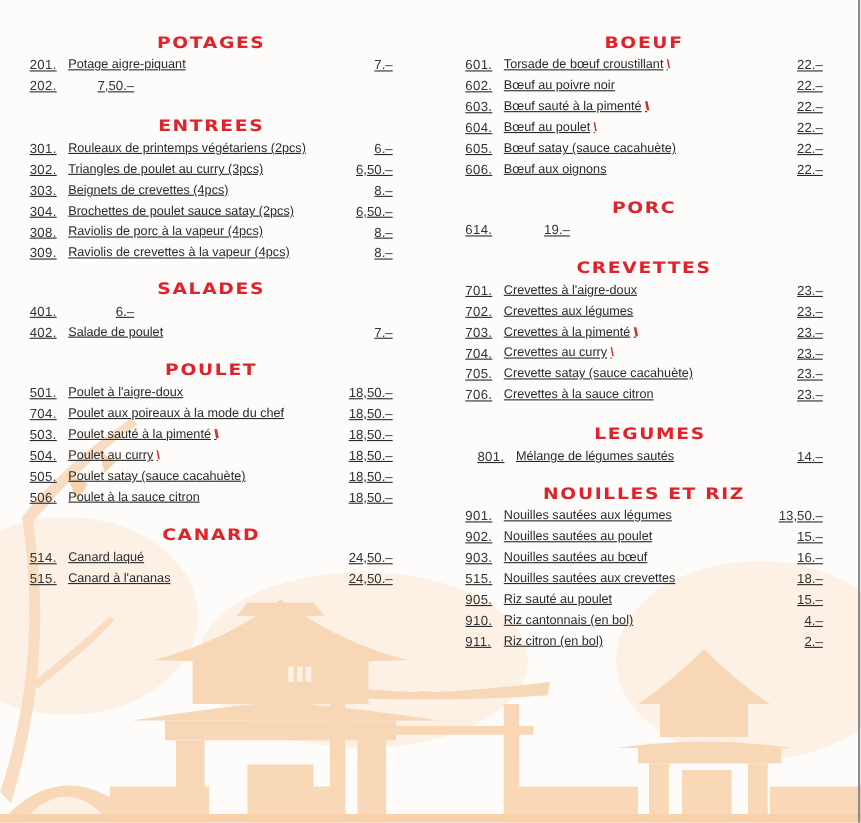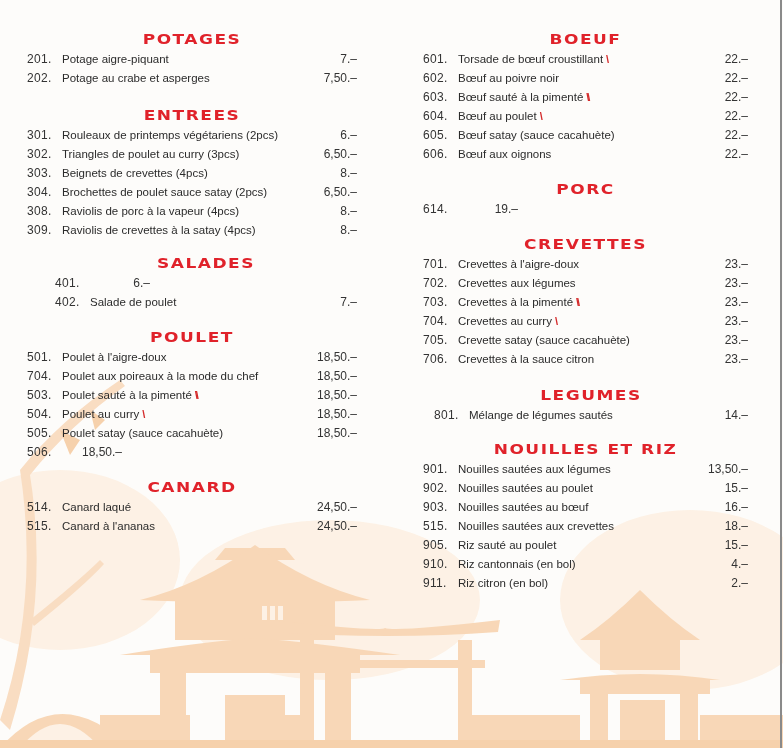--- a/index.html
+++ b/index.html
@@ -18,20 +18,21 @@
     .section-title {
       text-align: center; color: #e0222a; font-weight: bold;
       font-family: "DejaVu Sans", sans-serif; font-size: 17px;
       letter-spacing: 1.5px; height: 22px; line-height: 22px;
       transform: scaleY(0.85); margin-bottom: 0px;
     }
     .col-left .section-title { padding-left: 130px; text-align: left; }
     .item {
       display: flex; align-items: flex-end; height: 19px; line-height: 19px;
       font-size: 11.5px;
+      text-decoration: underline;
     }
     .num { width: 35px; font-size: 12px; color: #333; letter-spacing: 0.3px; }
     .name { flex: 1; white-space: nowrap; color: #2b2b2b; }
     .price { width: 60px; text-align: right; font-size: 12px; color: #333; }
     .chili { color: #d42a2a; font-weight: bold; font-size: 11px; margin-left: 3px; letter-spacing: -2px; }
   </style>
 </head>
 <body>
 
 <svg class="bg-art" viewBox="0 0 783 748" xmlns="http://www.w3.org/2000/svg">
@@ -91,21 +92,20 @@
     <div class="section" style="position: absolute; top: 0px; left: 0px; right: 0px;">
     <div class="section-title" style="padding-left: 0px; text-align: center;">POTAGES</div>
     <div class="items">
         <div class="item">
     <span class="num">201.</span>
     <span class="name"><span class="name-text">Potage aigre-piquant</span></span>
     <span class="price">7.–</span>
   </div>
         <div class="item">
     <span class="num">202.</span>
-    <span class="name"><span class="name-text">Potage au crabe et asperges</span></span>
     <span class="price">7,50.–</span>
   </div>
       </div>
   </div>
     <div class="section" style="position: absolute; top: 76px; left: 0px; right: 0px;">
     <div class="section-title" style="padding-left: 0px; text-align: center;">ENTREES</div>
     <div class="items">
         <div class="item">
     <span class="num">301.</span>
     <span class="name"><span class="name-text">Rouleaux de printemps végétariens (2pcs)</span></span>
@@ -126,26 +126,26 @@
     <span class="name"><span class="name-text">Brochettes de poulet sauce satay (2pcs)</span></span>
     <span class="price">6,50.–</span>
   </div>
         <div class="item">
     <span class="num">308.</span>
     <span class="name"><span class="name-text">Raviolis de porc à la vapeur (4pcs)</span></span>
     <span class="price">8.–</span>
   </div>
         <div class="item">
     <span class="num">309.</span>
-    <span class="name"><span class="name-text">Raviolis de crevettes à la satay (4pcs)</span></span>
+    <span class="name"><span class="name-text">Raviolis de crevettes à la vapeur (4pcs)</span></span>
     <span class="price">8.–</span>
   </div>
       </div>
   </div>
-    <div class="section" style="position: absolute; top: 224px; left: 0px; right: 0px; margin-left: 28px;">
+    <div class="section" style="position: absolute; top: 224px; left: 0px; right: 0px;">
     <div class="section-title" style="padding-left: 0px; text-align: center;">SALADES</div>
     <div class="items">
         <div class="item">
     <span class="num">401.</span>
     <span class="price">6.–</span>
   </div>
         <div class="item">
     <span class="num">402.</span>
     <span class="name"><span class="name-text">Salade de poulet</span></span>
     <span class="price">7.–</span>
@@ -175,20 +175,21 @@
     <span class="name"><span class="name-text">Poulet au curry</span><span class="chili">\</span></span>
     <span class="price">18,50.–</span>
   </div>
         <div class="item">
     <span class="num">505.</span>
     <span class="name"><span class="name-text">Poulet satay (sauce cacahuète)</span></span>
     <span class="price">18,50.–</span>
   </div>
         <div class="item">
     <span class="num">506.</span>
+    <span class="name"><span class="name-text">Poulet à la sauce citron</span></span>
     <span class="price">18,50.–</span>
   </div>
       </div>
   </div>
     <div class="section" style="position: absolute; top: 448px; left: 0px; right: 0px;">
     <div class="section-title" style="padding-left: 0px; text-align: center;">CANARD</div>
     <div class="items">
         <div class="item">
     <span class="num">514.</span>
     <span class="name"><span class="name-text">Canard laqué</span></span>

